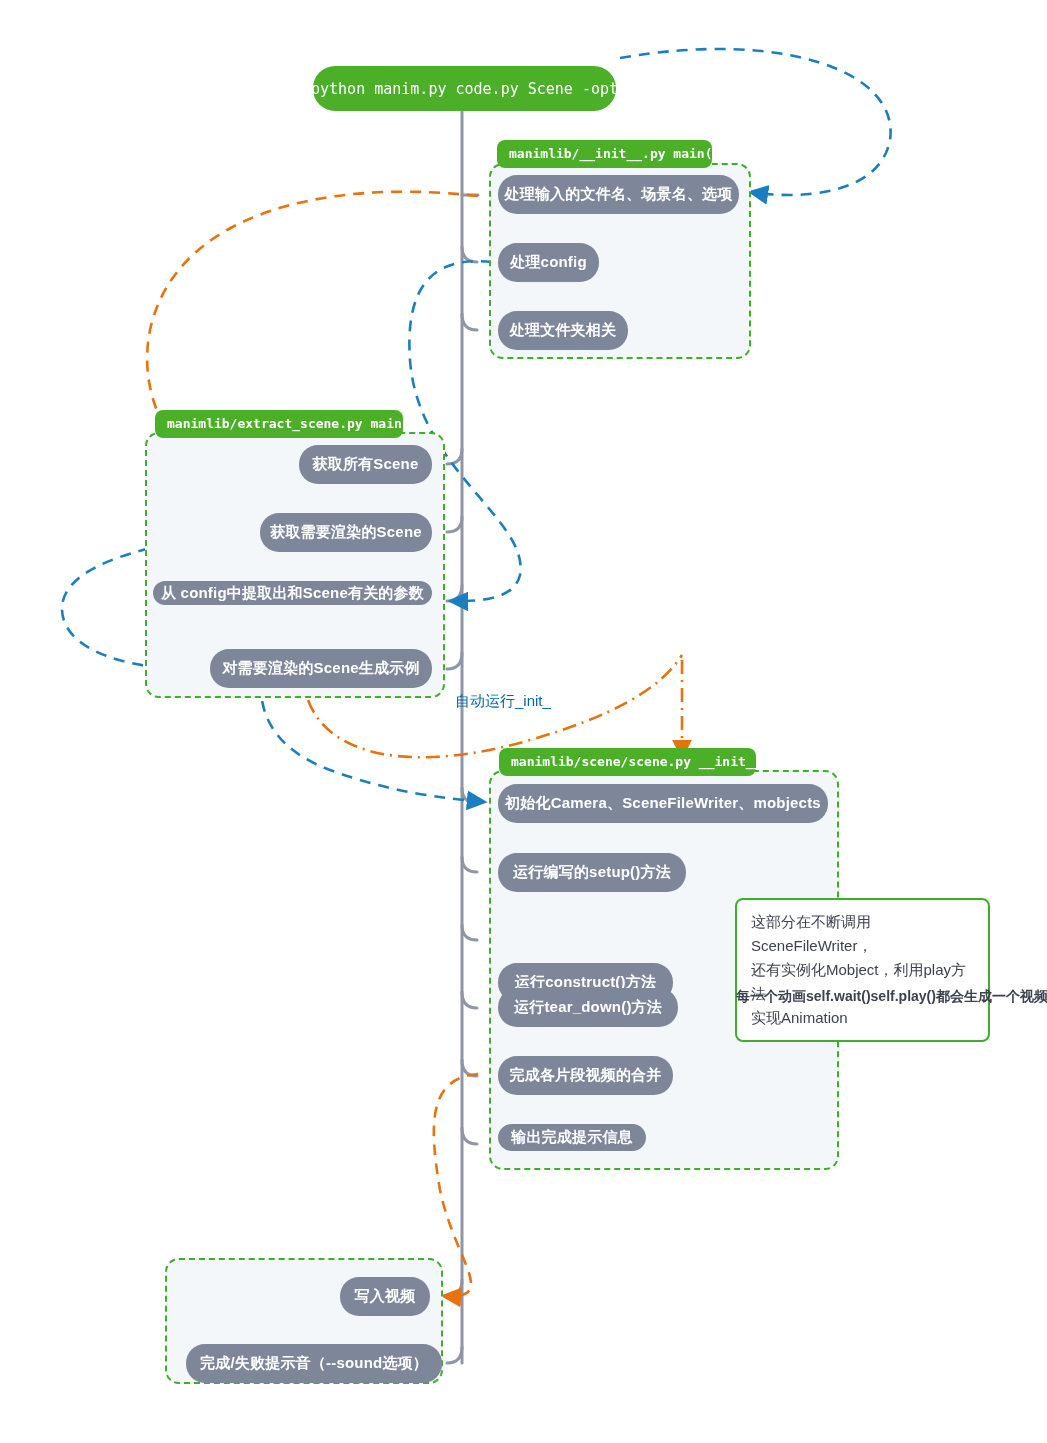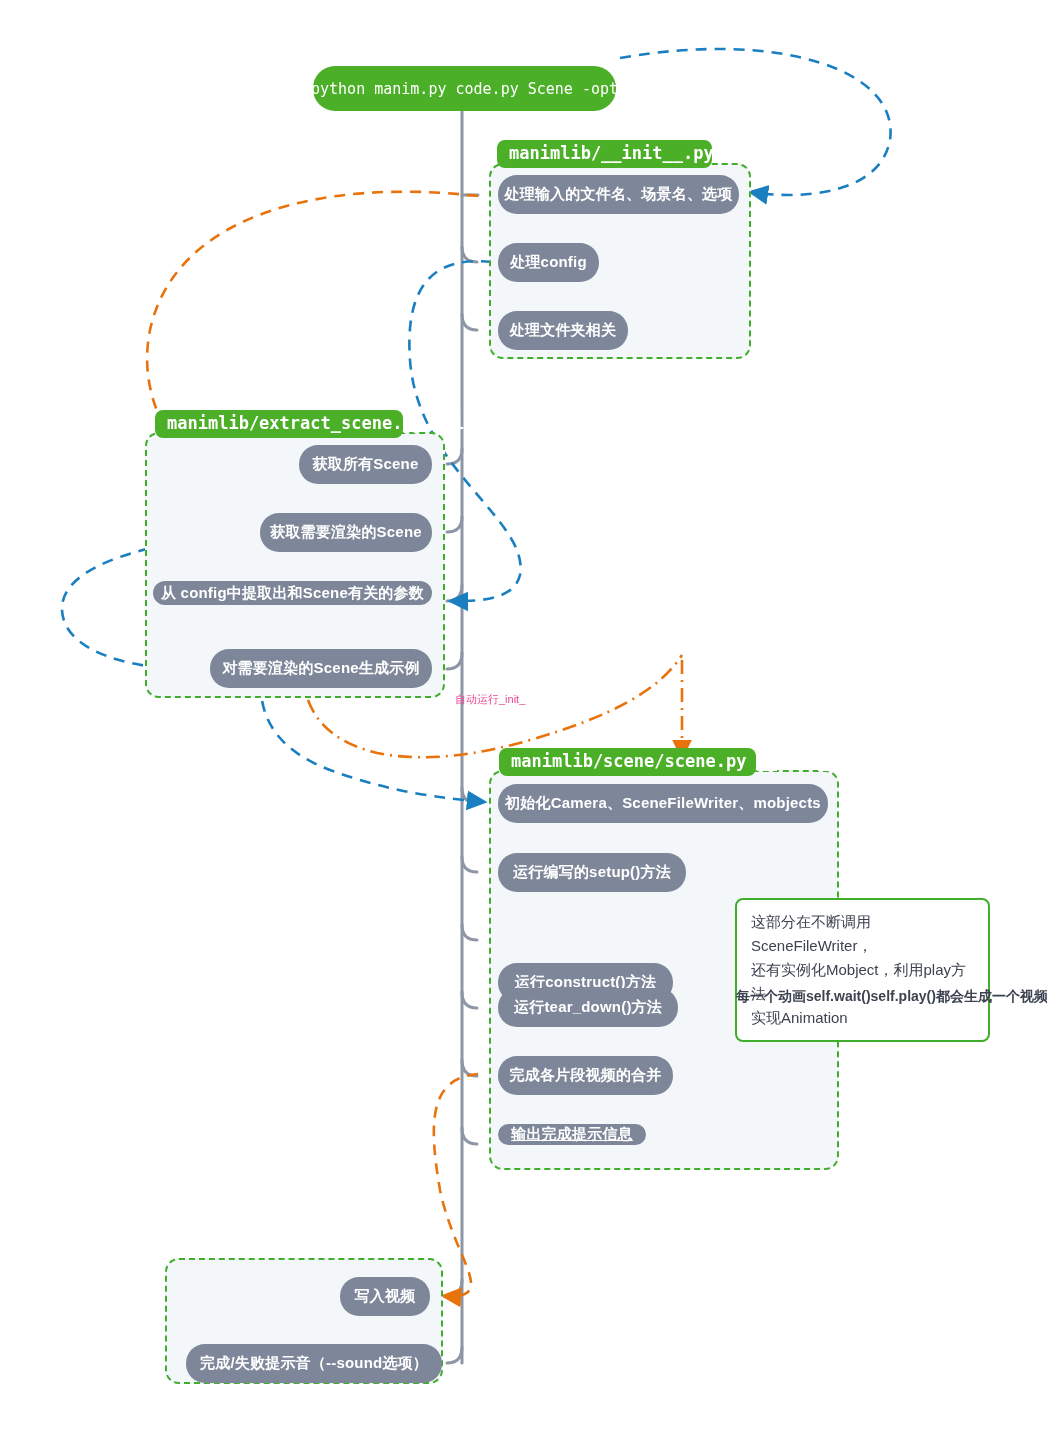--- a/index.html
+++ b/index.html
@@ -31,21 +31,21 @@
     background:#f4f7f9;
   }
   .group-title{
     position:absolute;
     box-sizing:border-box;
     background:#4caf28;
     color:#ffffff;
     border-radius:8px;
     font-family:"DejaVu Sans Mono","Liberation Mono",monospace;
     font-weight:bold;
-    font-size:17px;
+    font-size:13px;
     line-height:17px;
     padding:5px 12px 6px 12px;
     white-space:pre;
     z-index:6;
   }
 
   
   .node{
     position:absolute;
     box-sizing:border-box;
@@ -97,22 +97,22 @@
   .note-sub{
     position:absolute;
     font-size:14px;
     font-weight:bold;
     color:#3c4250;
     white-space:nowrap;
     z-index:6;
   }
   .edge-label{
     position:absolute;
-    font-size:11px;
-    color:#ec4899;
+    font-size:15px;
+    color:#0369a1;
     white-space:nowrap;
     background:transparent;
     z-index:7;
   }
 </style>
 </head>
 <body>
 
 <div id="canvas">
 
@@ -191,21 +191,21 @@
   <div class="edge-label" style="left:455px;top:692px;">自动运行_init_</div>
 
   <div class="group" style="left:489px;top:770px;width:350px;height:400px;"></div>
   <div class="group-title" style="left:499px;top:748px;width:257px;">manimlib/scene/scene.py __init__()</div>
 
   <div class="node" style="left:498px;top:784px;width:330px;height:39px;">初始化Camera、SceneFileWriter、mobjects</div>
   <div class="node" style="left:498px;top:853px;width:188px;height:39px;">运行编写的setup()方法</div>
   <div class="node" style="left:498px;top:921px;width:175px;height:39px;margin-top:42px;">运行construct()方法</div>
   <div class="node" style="left:498px;top:988px;width:180px;height:39px;">运行tear_down()方法</div>
   <div class="node" style="left:498px;top:1056px;width:175px;height:39px;">完成各片段视频的合并</div>
-  <div class="node" style="left:498px;top:1124px;width:148px;height:21px;text-decoration:underline;">输出完成提示信息</div>
+  <div class="node" style="left:498px;top:1124px;width:148px;height:27px;">输出完成提示信息</div>
 
   <div class="note-box" style="left:735px;top:898px;width:255px;white-space:pre-line;">这部分在不断调用SceneFileWriter，
 还有实例化Mobject，利用play方法
 实现Animation</div>
   <div class="note-sub" style="left:736px;top:988px;">每一个动画self.wait()self.play()都会生成一个视频片段</div>
 
   <div class="group" style="left:165px;top:1258px;width:278px;height:126px;"></div>
 
   <div class="node" style="left:340px;top:1277px;width:90px;height:39px;">写入视频</div>
   <div class="node" style="left:186px;top:1344px;width:256px;height:39px;">完成/失败提示音（--sound选项）</div>

